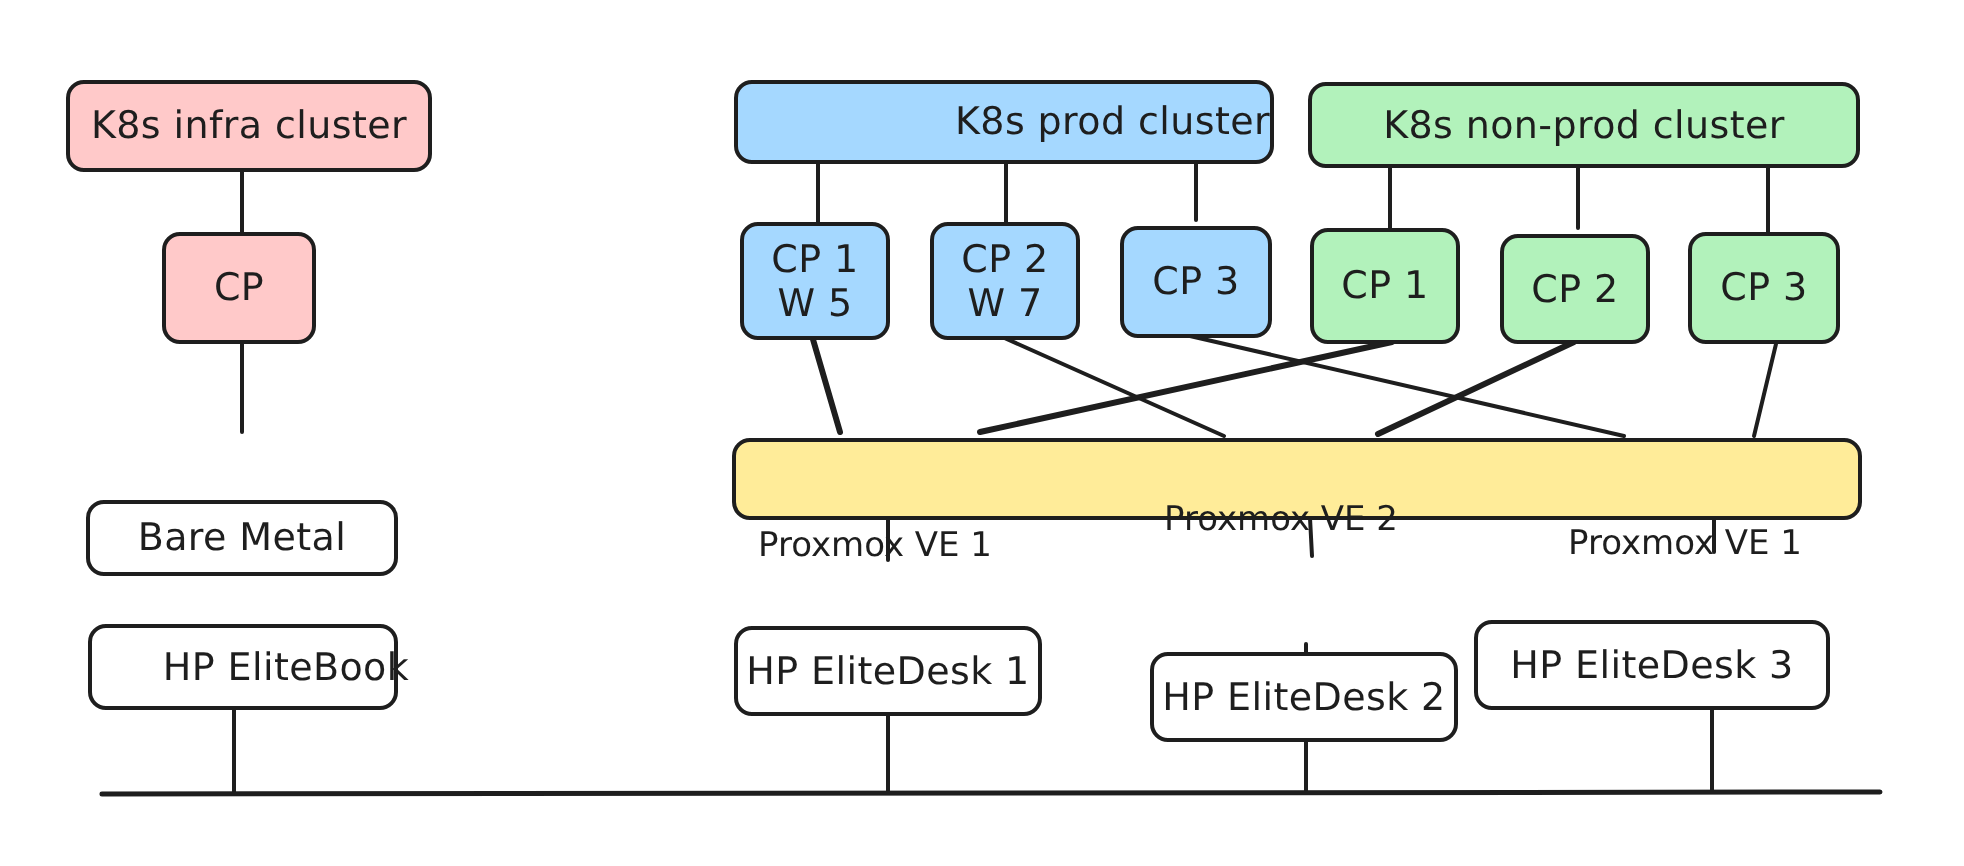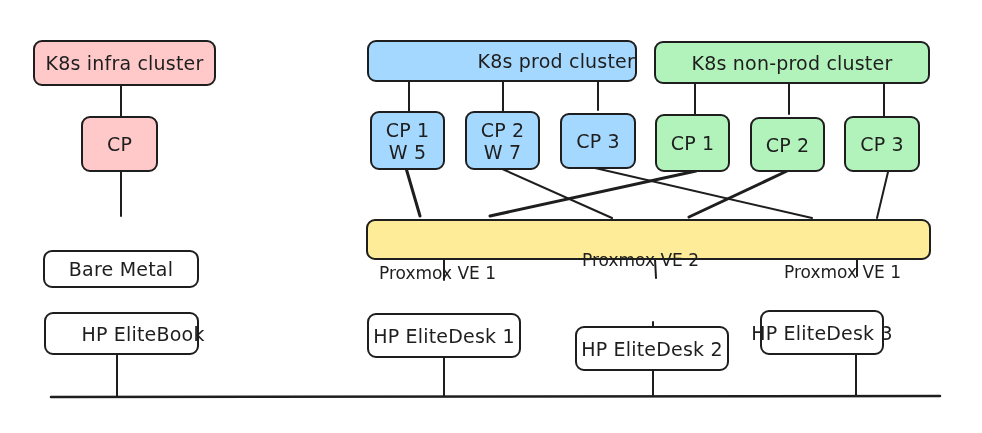--- a/index.html
+++ b/index.html
@@ -106,15 +106,15 @@
 <span class="pve-label" style="left:379px; top:229px;">Proxmox VE 1</span>
 <span class="pve-label" style="left:582px; top:216px;">Proxmox VE 2</span>
 <span class="pve-label" style="left:784px; top:228px;">Proxmox VE 1</span>
 
 <div class="node white" style="left:367px; top:279px; width:154px; height:45px;">
   <span>HP EliteDesk 1</span>
 </div>
 <div class="node white" style="left:575px; top:292px; width:154px; height:45px;">
   <span>HP EliteDesk 2</span>
 </div>
-<div class="node white" style="left:760px; top:276px; width:124px; height:45px;">
+<div class="node white" style="left:737px; top:276px; width:178px; height:45px;">
   <span>HP EliteDesk 3</span>
 </div>
 
 </body></html>

